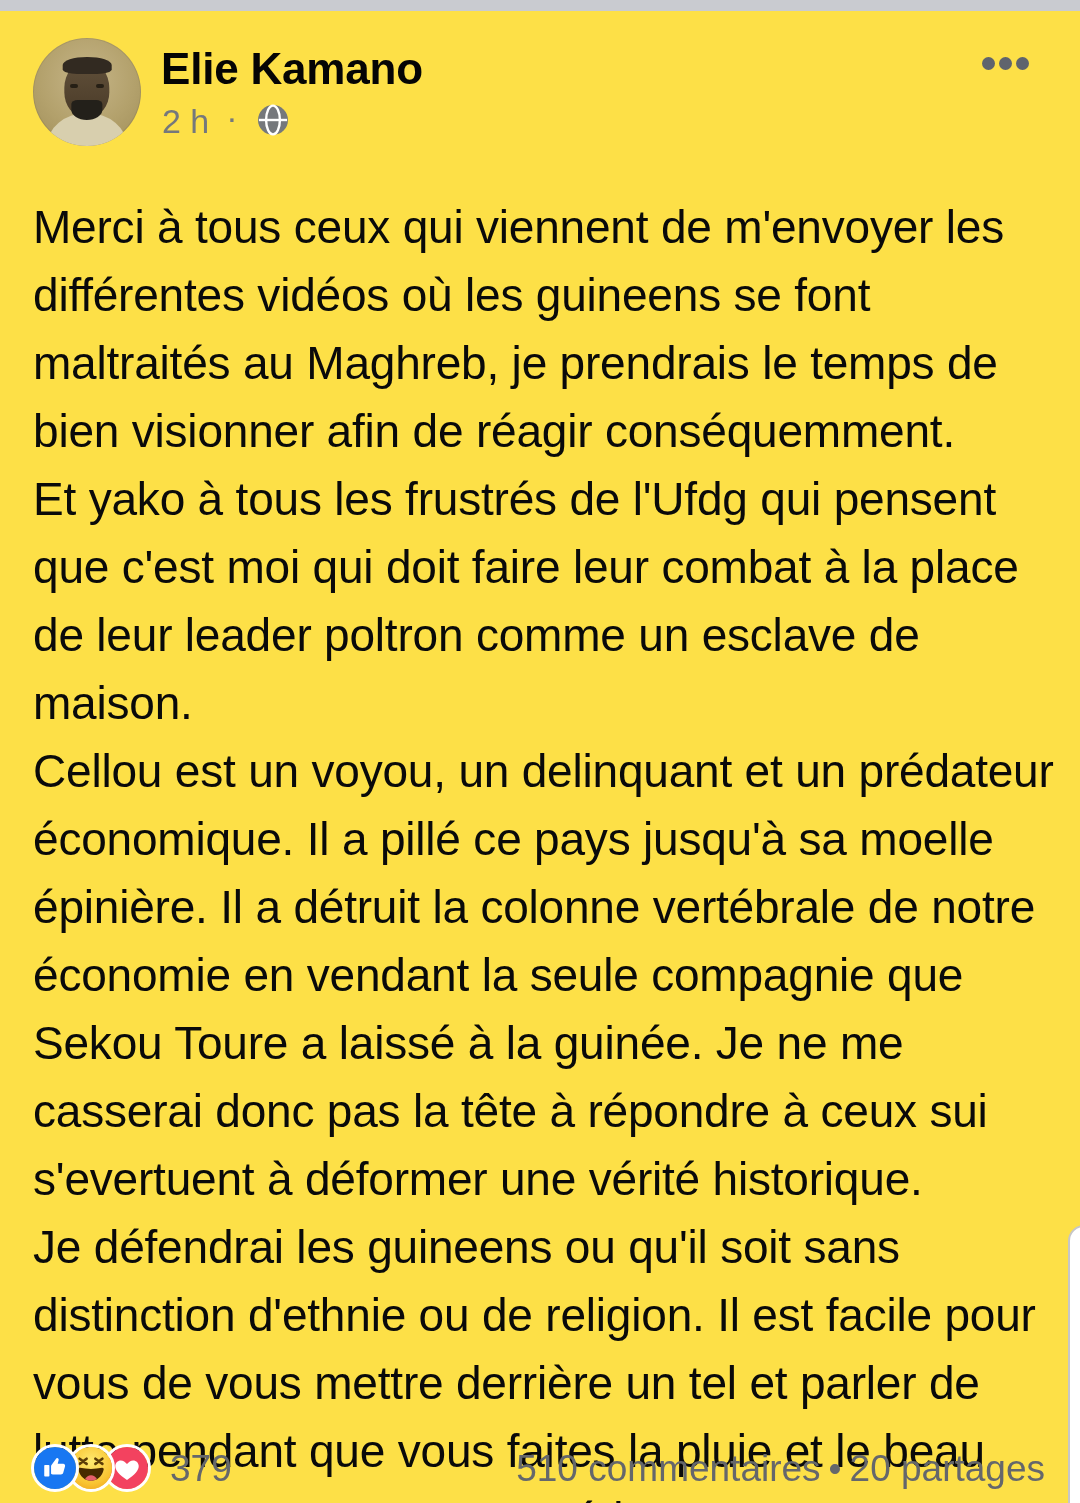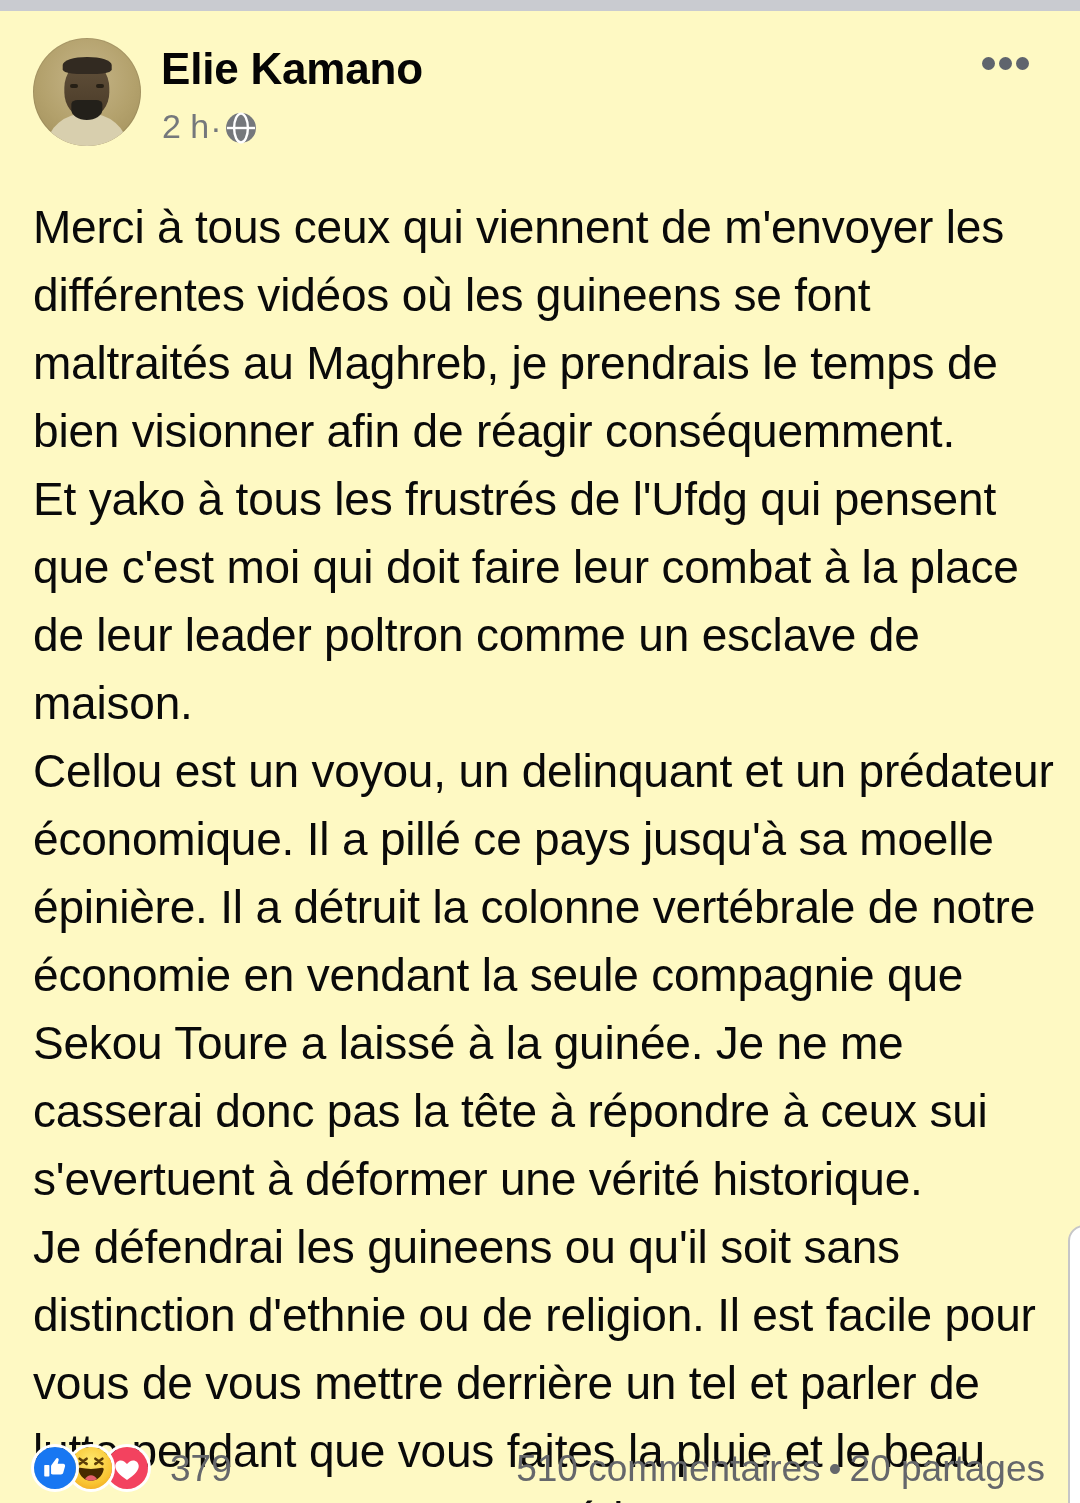--- a/index.html
+++ b/index.html
@@ -1,35 +1,35 @@
 <!DOCTYPE html>
 <html><head>
 <meta charset="utf-8">
 <style>
   html,body{margin:0;padding:0;}
   body{font-family:"Liberation Sans","DejaVu Sans",sans-serif;background:#fff;}
-  .screen{position:relative;width:1080px;height:1503px;background:#fef9c3;overflow:hidden;}
+  .screen{position:relative;width:1080px;height:1503px;background:#fde047;overflow:hidden;}
 
   
   .top-strip{position:absolute;left:0;top:0;width:1080px;height:11px;background:#c9cbd0;}
 
   
   .avatar{position:absolute;left:33px;top:38px;width:108px;height:108px;border-radius:50%;overflow:hidden;
     background:radial-gradient(circle at 50% 38%, #c6b588 0%, #b3a16c 55%, #9f8d58 100%);
     box-shadow:inset 0 0 0 1px rgba(0,0,0,.08);}
   .av-shirt{position:absolute;left:13%;bottom:-5%;width:74%;height:36%;background:#d8cfae;border-radius:50% 50% 0 0/85% 85% 0 0;}
   .av-head{position:absolute;left:50%;top:21%;transform:translateX(-50%);width:42%;height:52%;
     background:linear-gradient(#61503a,#4a3b28);border-radius:48% 48% 44% 44%;}
   .av-hair{position:absolute;left:50%;top:18%;transform:translateX(-50%);width:45%;height:15%;background:#322a21;border-radius:50% 50% 30% 30%;}
   .av-eye{position:absolute;top:43%;width:8%;height:3%;background:#261f15;border-radius:2px;}
   .av-eye.l{left:34%;} .av-eye.r{right:34%;}
   .av-beard{position:absolute;left:50%;top:57%;transform:translateX(-50%);width:29%;height:19%;background:#23201a;border-radius:24% 24% 60% 60%;}
 
   .author{position:absolute;left:161px;top:44px;font-size:44px;font-weight:bold;color:#050505;letter-spacing:-.2px;}
-  .meta{position:absolute;left:162px;top:102px;height:44px;display:flex;align-items:flex-end;gap:1px;
+  .meta{position:absolute;left:162px;top:102px;height:44px;display:flex;align-items:flex-start;gap:17px;
     font-size:34px;color:#75787c;}
   .meta .sep{font-size:34px;line-height:1;position:relative;top:-2px;}
   .globe{width:36px;height:36px;display:block;}
 
   .menu{position:absolute;left:982px;top:50px;width:60px;height:26px;display:flex;align-items:center;gap:4px;cursor:pointer;}
   .menu .dot{width:13px;height:13px;border-radius:50%;background:#5f646d;}
 
   
   .post-text{position:absolute;left:33px;top:193px;width:1020px;
     font-size:46px;line-height:68px;color:#0a0a0a;letter-spacing:-.2px;white-space:pre;}

